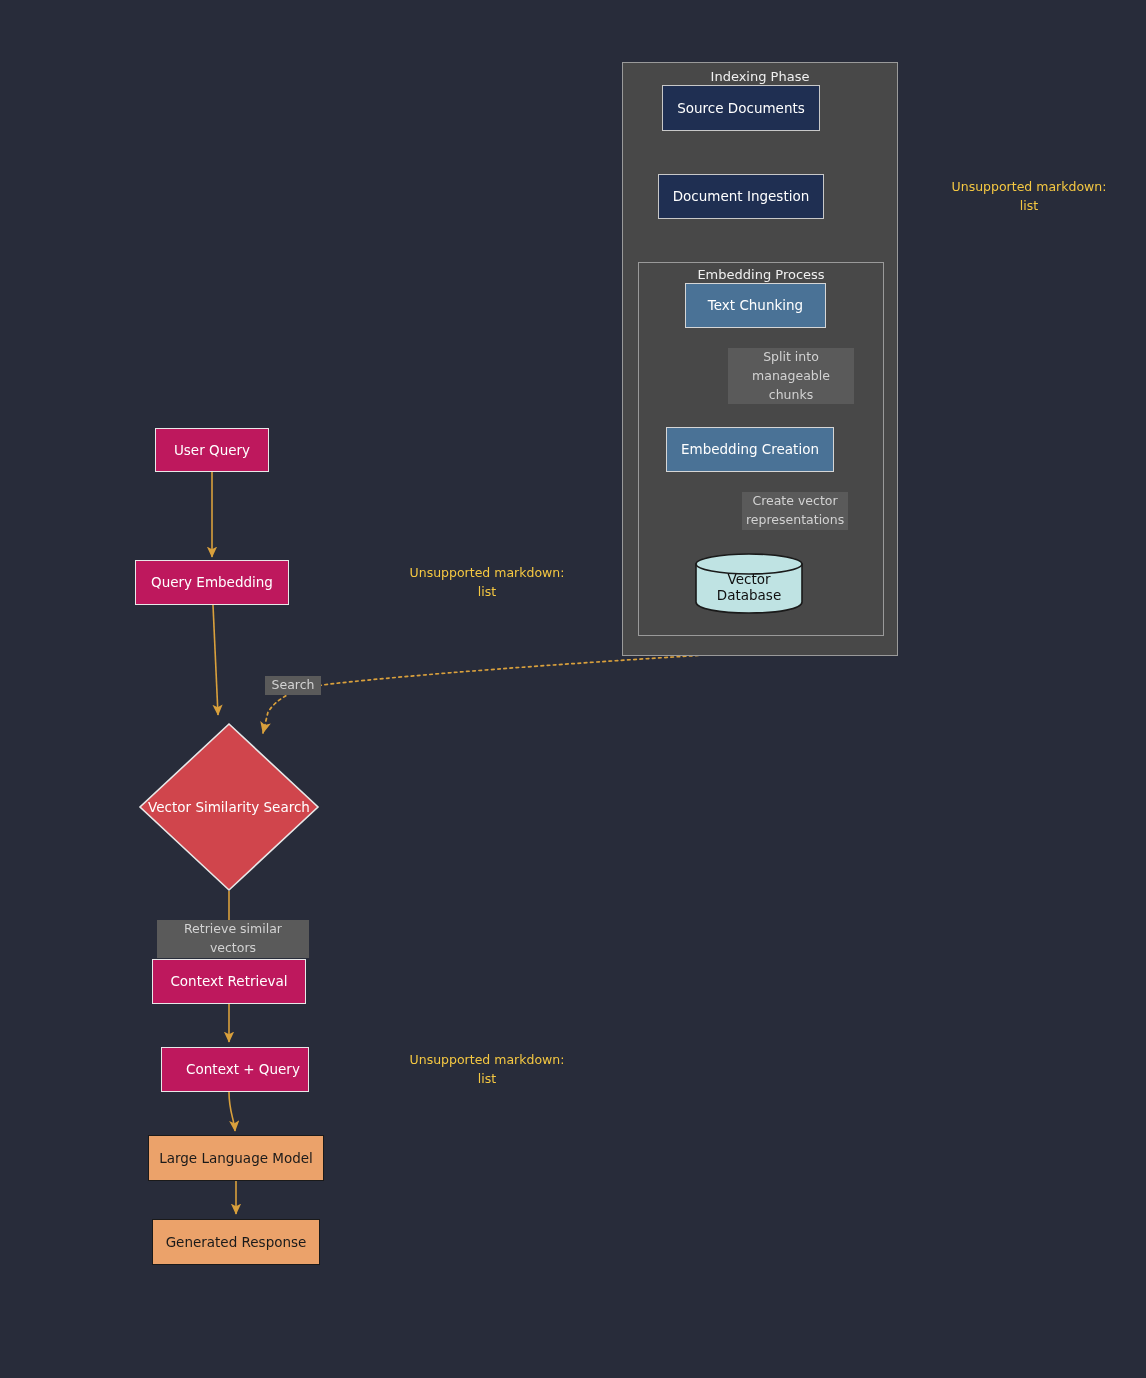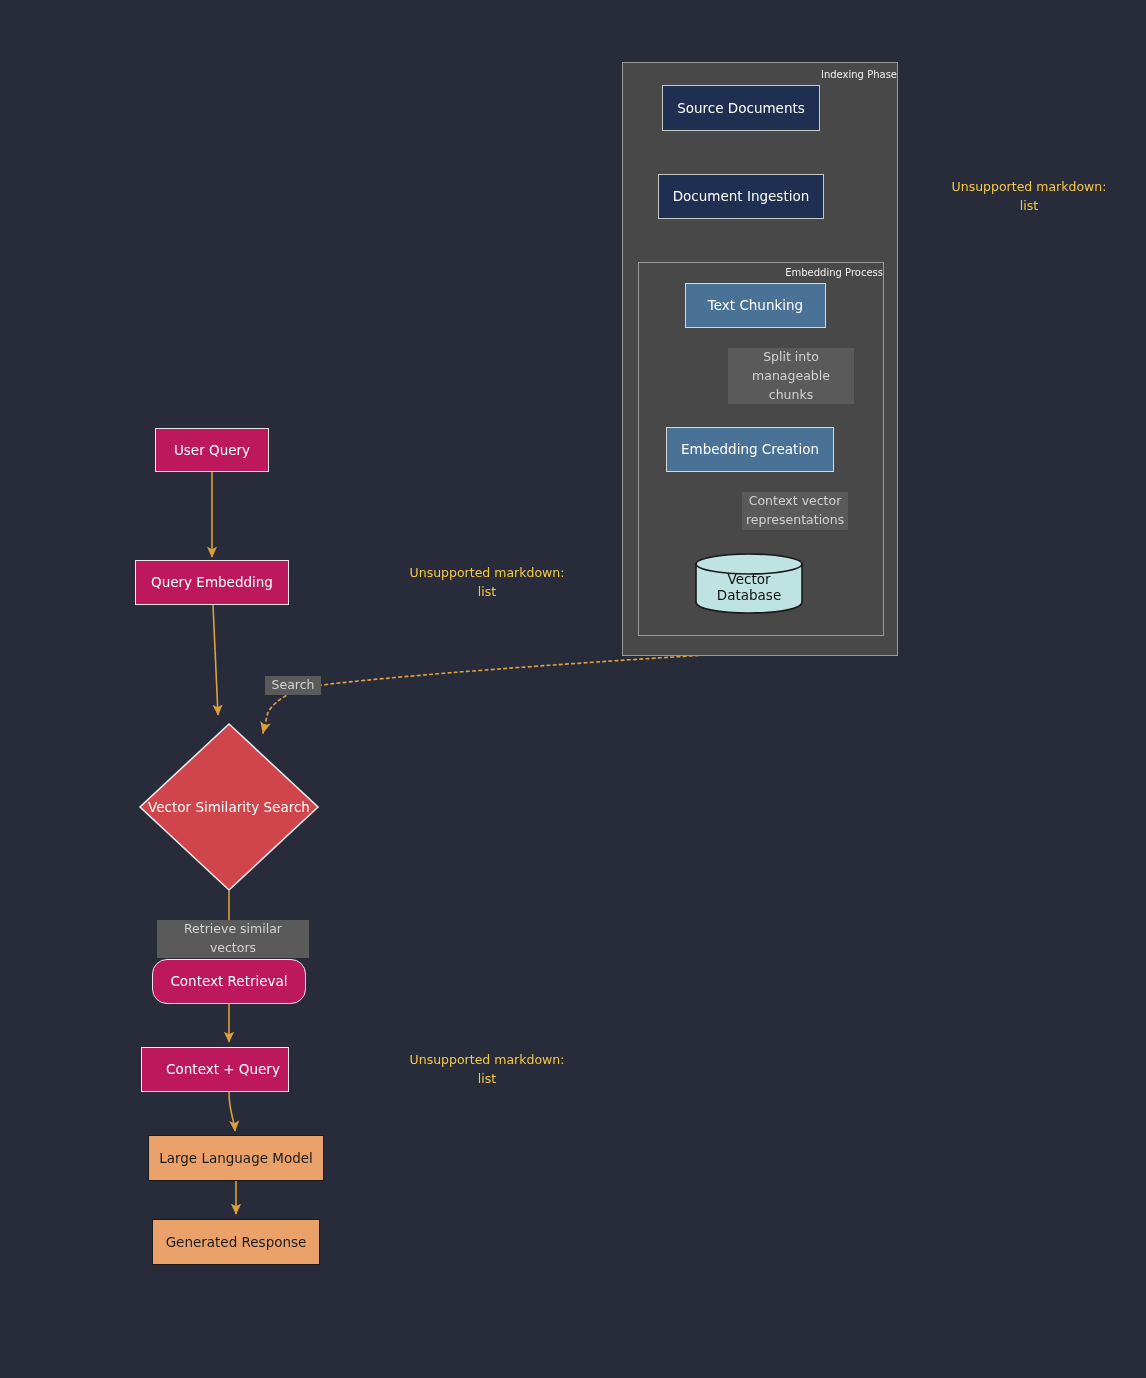--- a/index.html
+++ b/index.html
@@ -25,23 +25,23 @@
   .cluster {
     position: absolute;
     background: #484848;
     border: 1px solid #9a9a9a;
     box-sizing: border-box;
   }
   .cluster-title {
     position: absolute;
     left: 0;
     right: 0;
-    text-align: right;
+    text-align: center;
     color: #f0f0f0;
-    font-size: 10px;
+    font-size: 13px;
     white-space: nowrap;
   }
   .node {
     position: absolute;
     box-sizing: border-box;
     display: flex;
     align-items: center;
     justify-content: center;
     text-align: center;
     font-size: 13.5px;
@@ -203,40 +203,40 @@
     <span>Query Embedding</span>
   </div>
 
   <div class="node node-diamond" style="left:138px; top:722px; width:182px; height:170px;">
     <svg class="diamond-shape" viewBox="0 0 182 170" preserveAspectRatio="none">
       <polygon points="91,2 180,85 91,168 2,85" fill="#d0454c" stroke="#e8e8e8" stroke-width="1.6"></polygon>
     </svg>
     <span class="diamond-label">Vector Similarity Search</span>
   </div>
 
-  <div class="node node-red" style="left:152px; top:959px; width:154px; height:45px;border-radius:15px;">
+  <div class="node node-red" style="left:152px; top:959px; width:154px; height:45px;">
     <span>Context Retrieval</span>
   </div>
 
-  <div class="node node-red" style="left:141px; top:1047px; width:148px; height:45px;padding-left:16px;">
+  <div class="node node-red" style="left:161px; top:1047px; width:148px; height:45px;padding-left:16px;">
     <span>Context + Query</span>
   </div>
 
   <div class="node node-orange" style="left:148px; top:1135px; width:176px; height:46px;">
     <span>Large Language Model</span>
   </div>
 
   <div class="node node-orange" style="left:152px; top:1219px; width:168px; height:46px;">
     <span>Generated Response</span>
   </div>
 
   <div class="edge-label" style="left:728px; top:348px; width:118px;">Split into
 manageable chunks</div>
 
-  <div class="edge-label" style="left:742px; top:492px; width:98px;">Context vector
+  <div class="edge-label" style="left:742px; top:492px; width:98px;">Create vector
 representations</div>
 
   <div class="edge-label" style="left:265px; top:676px; width:48px;">Search</div>
 
   <div class="edge-label" style="left:157px; top:920px; width:144px;">Retrieve similar vectors</div>
 
   <div class="md-note" style="left:929px; top:178px;">Unsupported markdown:
 list</div>
 
   <div class="md-note" style="left:387px; top:564px;">Unsupported markdown:

